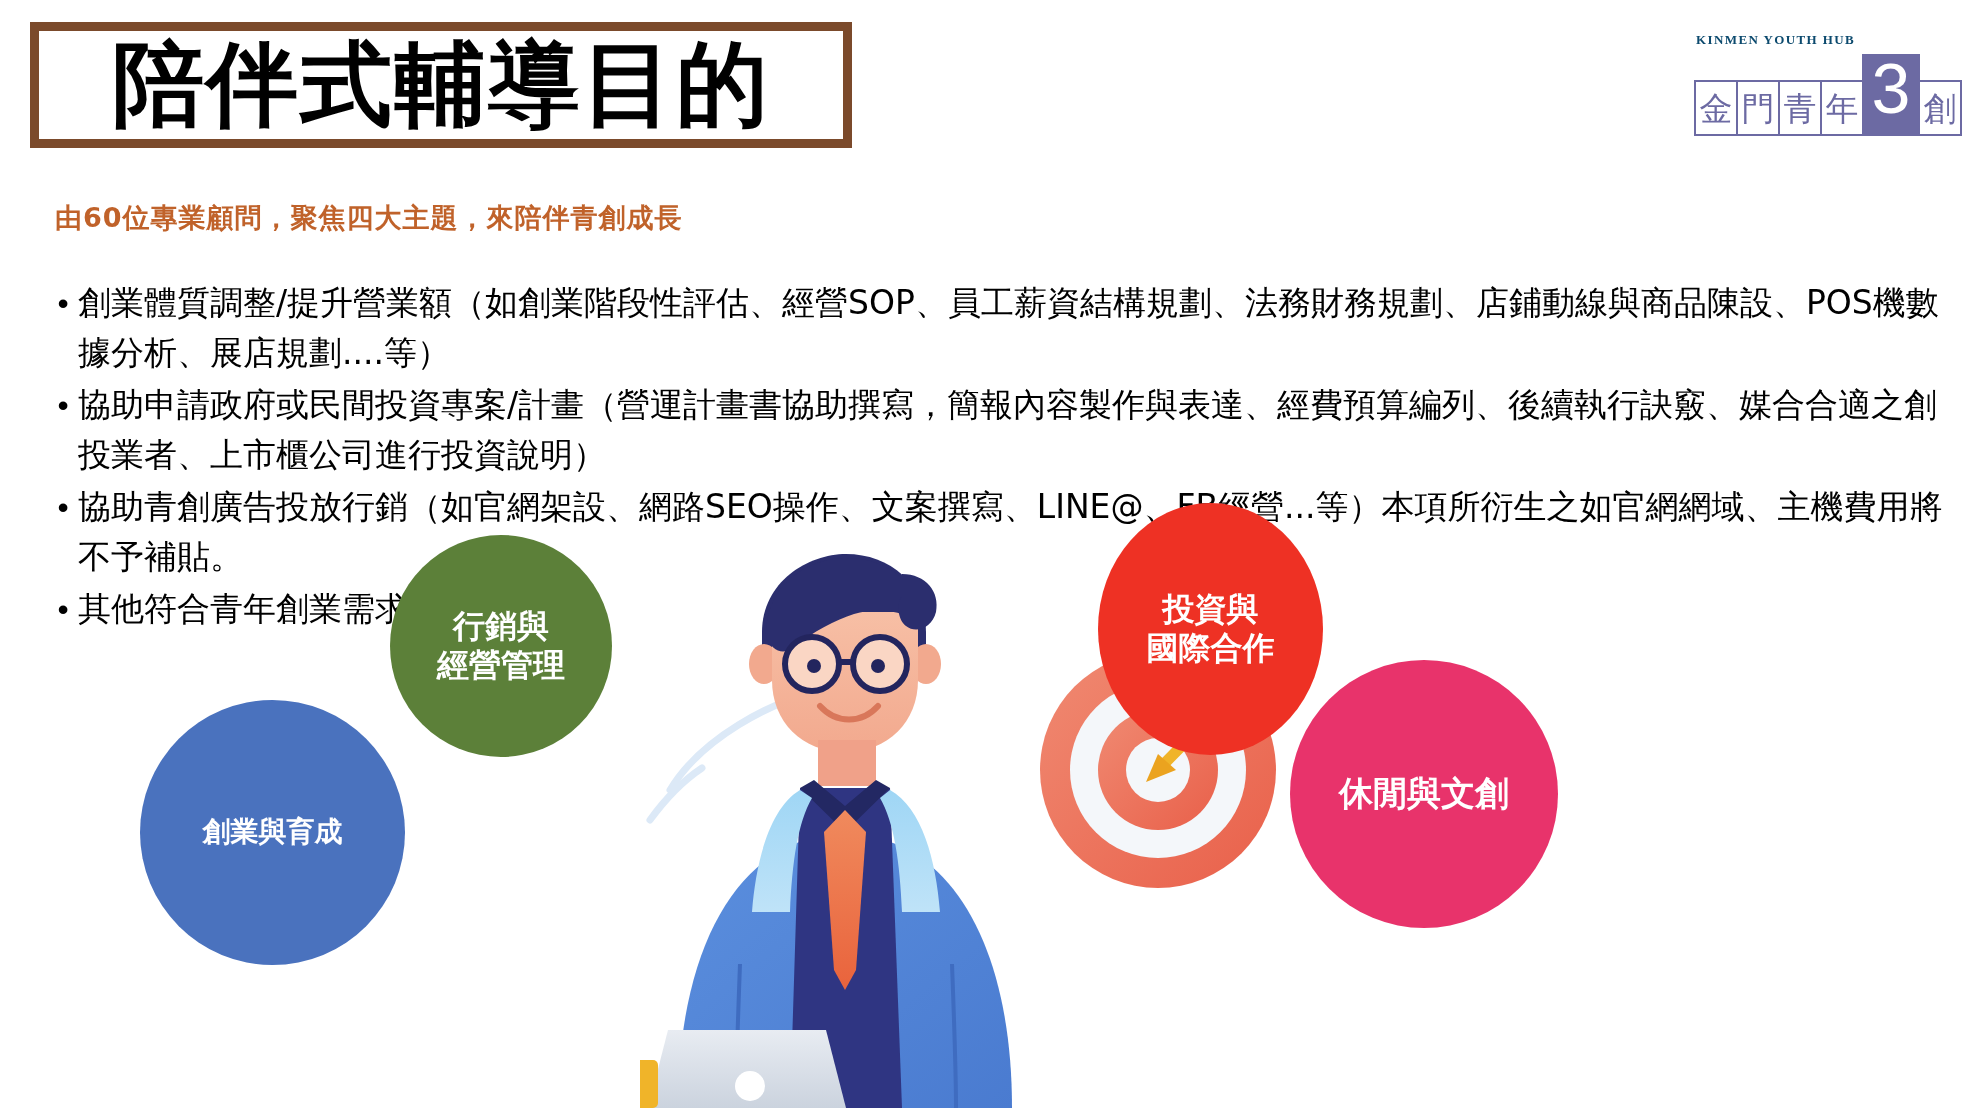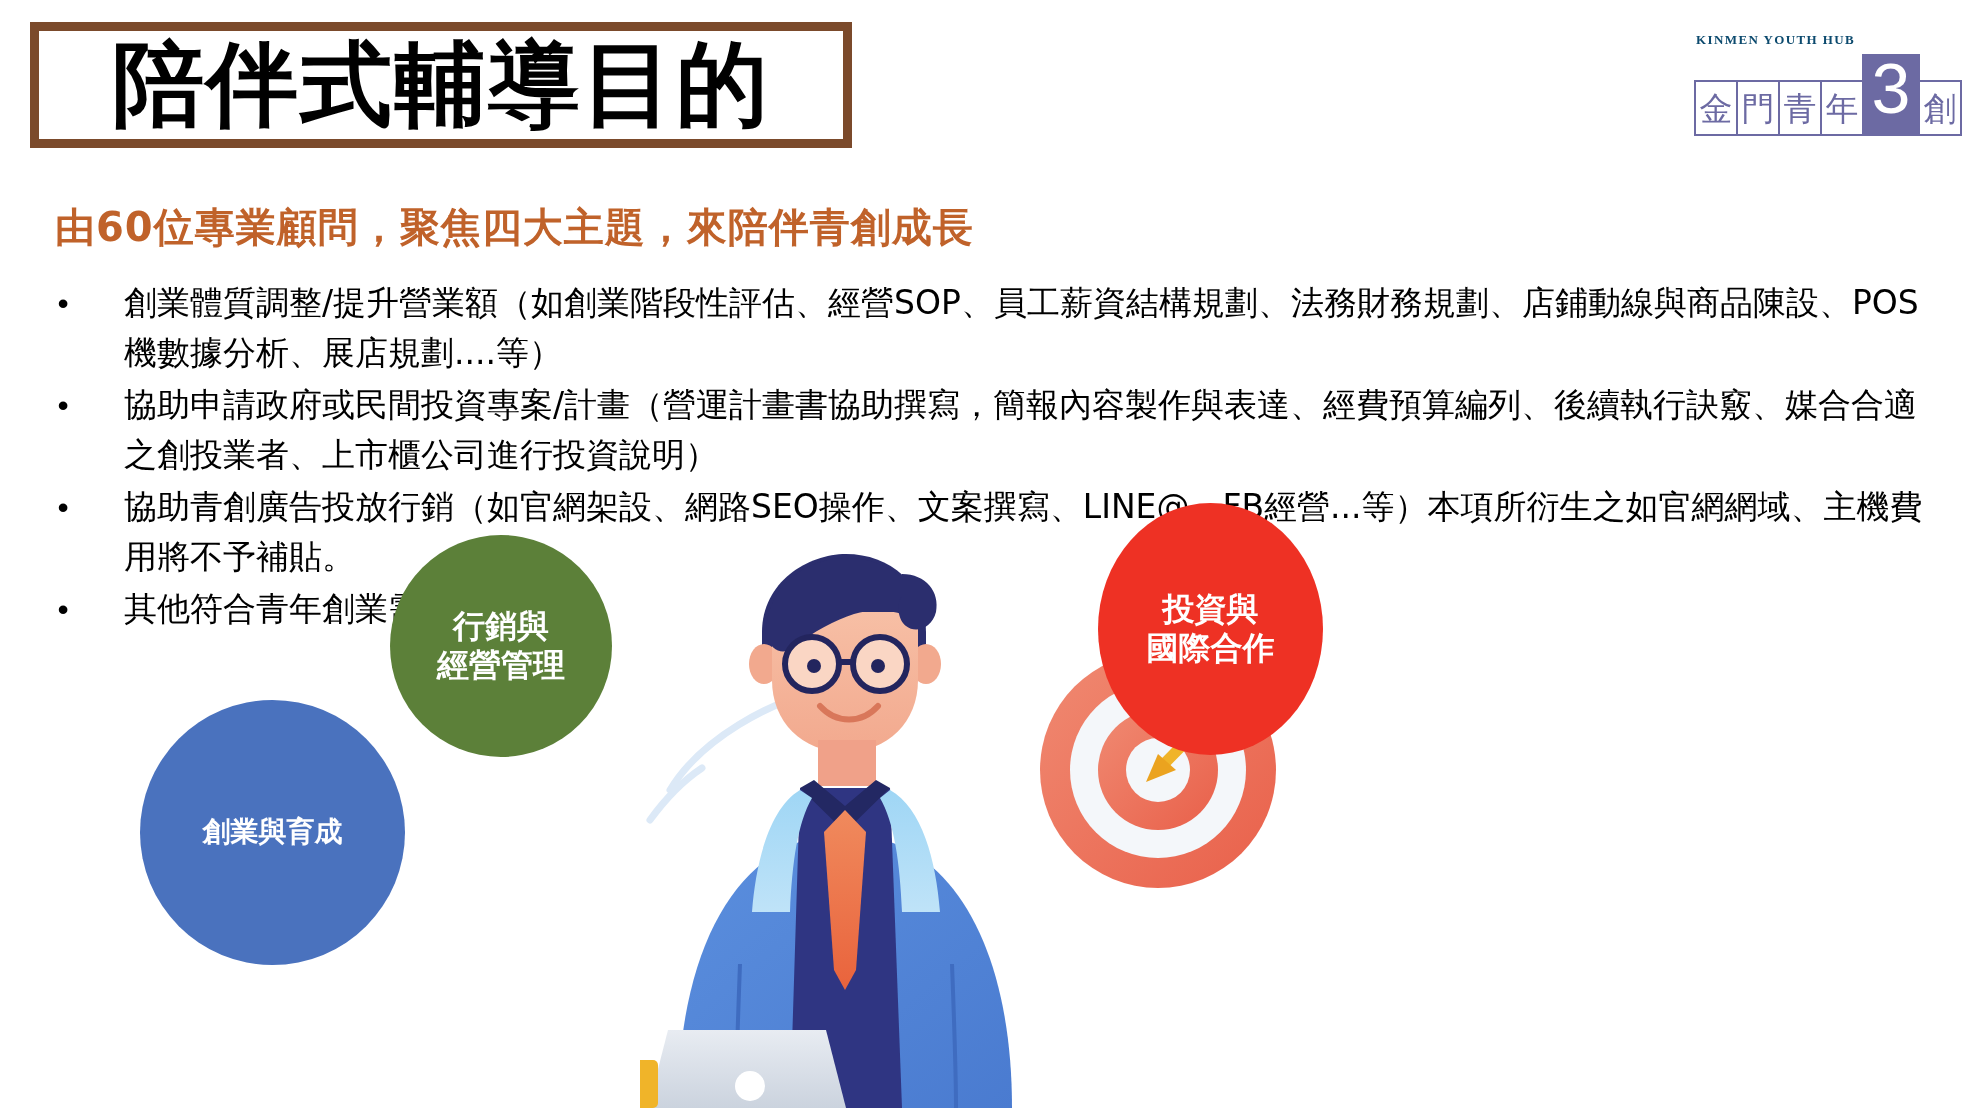--- a/index.html
+++ b/index.html
@@ -61,21 +61,21 @@
     border-color:#6C6AA3;
     font-size:70px;font-weight:300;
     align-items:flex-start;
     font-family:"Liberation Sans",sans-serif;
     line-height:0.95;
   }
 
   
   .subtitle{
     position:absolute;left:55px;top:200px;
-    font-size:40px;font-weight:bold;
+    font-size:27px;font-weight:bold;
     color:#C0622A;letter-spacing:1px;
     white-space:nowrap;
     font-family:"DejaVu Sans","Liberation Sans",sans-serif;
   }
 
   
   .bullets{
     position:absolute;left:48px;top:278px;
     width:1900px;
   }
@@ -88,21 +88,20 @@
     width:30px;
     font-size:32px;line-height:50px;
     color:#000;text-align:center;
   }
   .bullet-text{
     flex:1 1 auto;
     font-size:33px;line-height:50px;
     color:#000000;
     letter-spacing:0px;
     font-family:"DejaVu Sans","Liberation Sans",sans-serif;
-    margin-left:46px;
   }
 
   
   .circle{
     position:absolute;border-radius:50%;
     display:flex;align-items:center;justify-content:center;
     text-align:center;color:#ffffff;font-weight:bold;
     font-family:"DejaVu Sans","Liberation Sans",sans-serif;
     line-height:1.22;
   }
@@ -260,14 +259,17 @@
     </div>
   </div>
 
   <div class="circle c-green">
     <div>
       <div>行銷與</div>
       <div>經營管理</div>
     </div>
   </div>
 
+  <div class="circle c-pink">
+    <span>休閒與文創</span>
+  </div>
 
 </div>
 
 </body></html>

